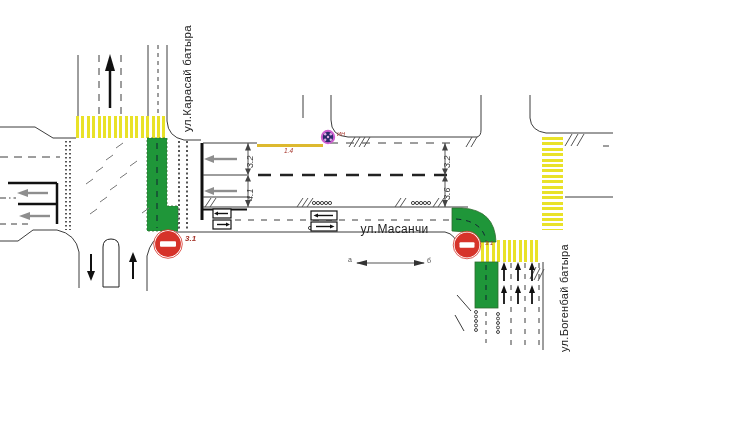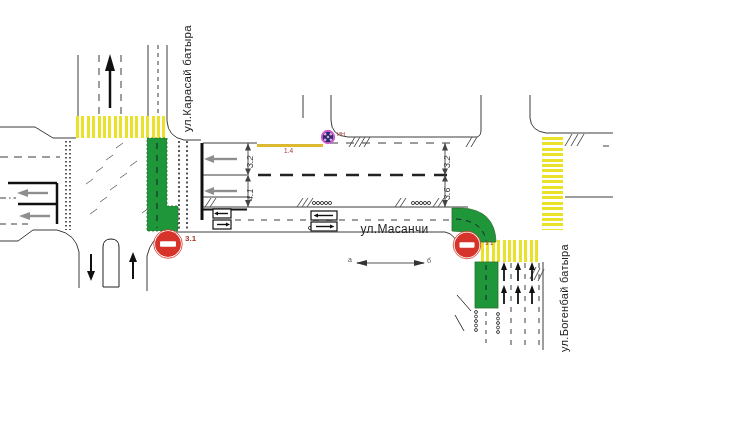--- a/index.html
+++ b/index.html
@@ -3,21 +3,21 @@
 <meta charset="utf-8">
 <style>
   html,body{margin:0;padding:0;background:#fff;}
   #canvas{position:relative;width:740px;height:430px;background:#fff;overflow:hidden;
           font-family:"Liberation Sans",sans-serif;}
   #canvas svg{position:absolute;left:0;top:0;}
   .lbl{position:absolute;white-space:nowrap;color:#2b2b2b;}
   .street{font-size:11.5px;letter-spacing:.3px;color:#222;}
   .vert{transform:rotate(-90deg);transform-origin:0 0;}
   .dim{font-size:9px;font-style:italic;color:#3a3a3a;}
-  .red{color:#a6352b;}
+  .red{color:#a6352b;font-style:italic;}
   .zebra{position:absolute;}
   .zebra.vstripe{background:repeating-linear-gradient(90deg,#e9e228 0 3px,#ffffff 3px 5.4px);}
   .zebra.hstripe{background:repeating-linear-gradient(180deg,#e9e228 0 3px,#ffffff 3px 5.4px);}
   .sec{font-size:7px;color:#555;}
 </style>
 </head>
 <body>
 
 <div id="canvas">
 

